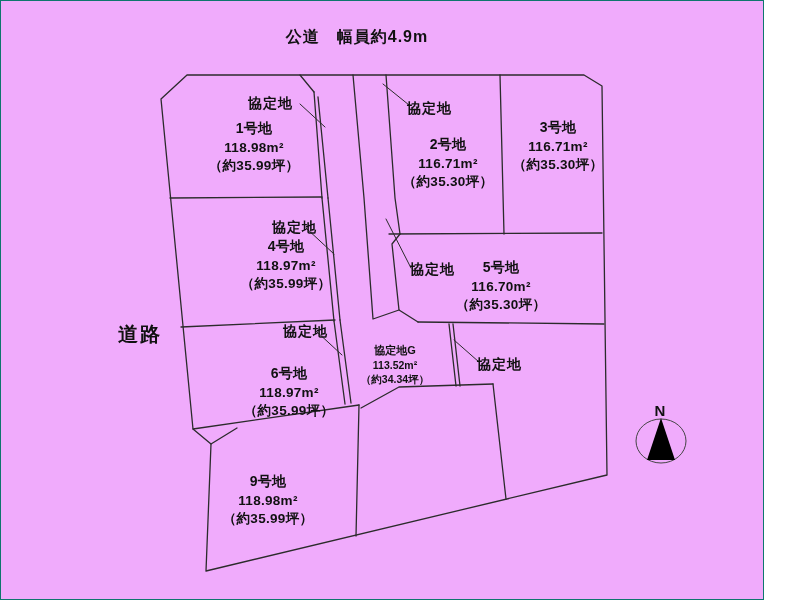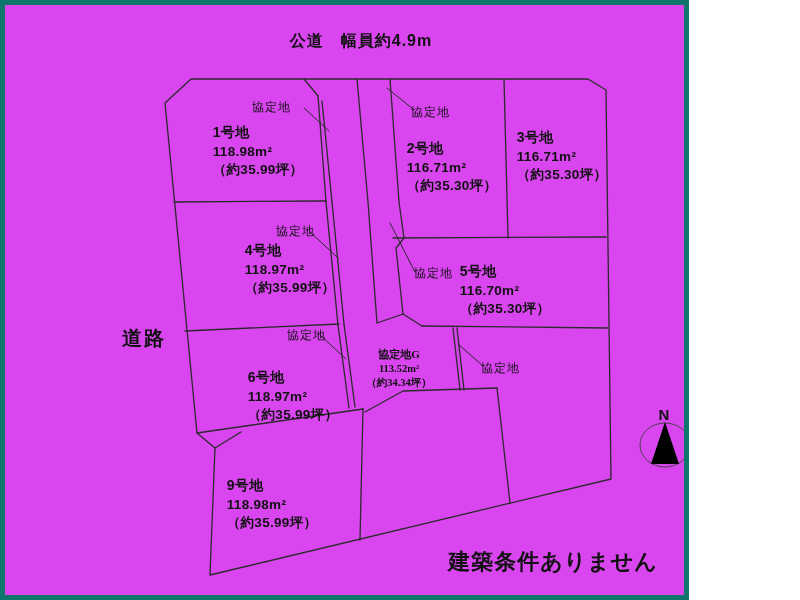--- a/index.html
+++ b/index.html
@@ -1,33 +1,33 @@
 <!DOCTYPE html>
 <html><head>
 <meta charset="utf-8">
 <style>
   html,body{margin:0;padding:0;background:#ffffff;}
   .stage{
-    position:relative;width:689px;height:600px;background:#d946ef;
+    position:relative;width:764px;height:600px;background:#f0abfc;
     font-family:"Liberation Sans","DejaVu Sans",sans-serif;
-    color:#111111;overflow:hidden;border:5px solid #0f766e;box-sizing:border-box;
+    color:#111111;overflow:hidden;border:1px solid #0f766e;box-sizing:border-box;
   }
   .plan-svg{position:absolute;left:0;top:0;}
   .lbl{position:absolute;white-space:nowrap;}
   .centered{transform:translate(-50%,-50%);text-align:center;}
   .title{font-size:16px;font-weight:bold;letter-spacing:1px;}
   .road-left{font-size:20px;font-weight:bold;letter-spacing:2px;}
   .bottom-note{font-size:22px;font-weight:bold;letter-spacing:1px;}
-  .plot-label{position:absolute;transform:translate(-50%,-50%);
+  .plot-label{position:absolute;transform:translate(-50%,-50%);text-align:center;
     font-size:13.5px;font-weight:600;line-height:1.4;letter-spacing:0.3px;}
   .plot-label .pl-name{font-size:14px;}
   .agreement-block{position:absolute;transform:translate(-50%,-50%);text-align:center;
-    font-size:10.5px;font-weight:600;line-height:1.35;font-family:Liberation Serif, serif;}
+    font-size:10.5px;font-weight:600;line-height:1.35;}
   .agreement-block .ag-name{font-size:11px;}
-  .ann{position:absolute;font-size:12px;font-weight:400;letter-spacing:1px;}
+  .ann{position:absolute;font-size:14px;font-weight:700;letter-spacing:1px;}
   .compass-n{position:absolute;transform:translate(-50%,-50%);font-size:15px;font-weight:bold;}
 </style>
 </head>
 <body>
 
 <div class="stage">
 
   <svg class="plan-svg" width="800" height="600" viewBox="0 0 800 600">
     <g fill="none" stroke="#2b2b2b" stroke-width="1.3" stroke-linejoin="round" stroke-linecap="round">
 
@@ -69,35 +69,34 @@
     <g>
       <ellipse cx="660" cy="440" rx="25" ry="22" fill="none" stroke="#444444" stroke-width="1"></ellipse>
       <path d="M660,417 L646,459 L674,459 Z" fill="#000000" stroke="none"></path>
     </g>
   </svg>
 
   <div class="lbl centered title" style="left:356px;top:36px">公道　幅員約4.9m</div>
 
   <div class="lbl centered road-left" style="left:139px;top:333px">道路</div>
 
-  <div class="lbl centered bottom-note" style="left:548px;top:557px">建築条件ありません</div>
 
   <div class="compass-n" style="left:659px;top:409px">N</div>
 
   <div class="plot-label" style="left:253px;top:147px">
     <div class="pl-name">1号地</div>
     <div class="pl-area">118.98m²</div>
     <div class="pl-tsubo">（約35.99坪）</div>
   </div>
   <div class="plot-label" style="left:447px;top:163px">
     <div class="pl-name">2号地</div>
     <div class="pl-area">116.71m²</div>
     <div class="pl-tsubo">（約35.30坪）</div>
   </div>
-  <div class="plot-label" style="left:557px;top:152px">
+  <div class="plot-label" style="left:557px;top:146px">
     <div class="pl-name">3号地</div>
     <div class="pl-area">116.71m²</div>
     <div class="pl-tsubo">（約35.30坪）</div>
   </div>
   <div class="plot-label" style="left:285px;top:265px">
     <div class="pl-name">4号地</div>
     <div class="pl-area">118.97m²</div>
     <div class="pl-tsubo">（約35.99坪）</div>
   </div>
   <div class="plot-label" style="left:500px;top:286px">

